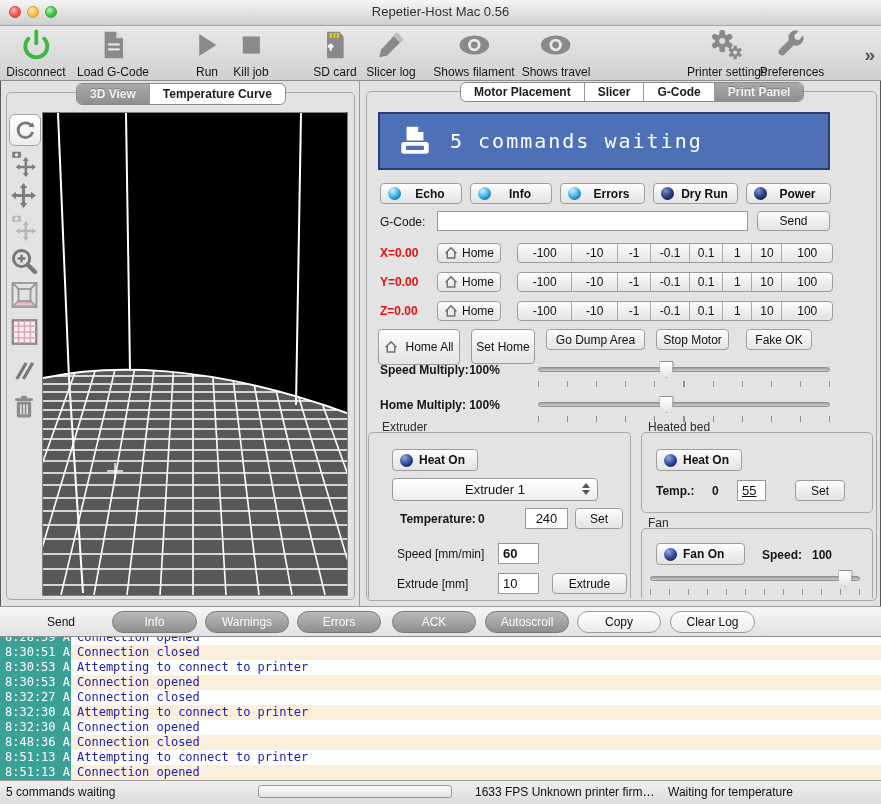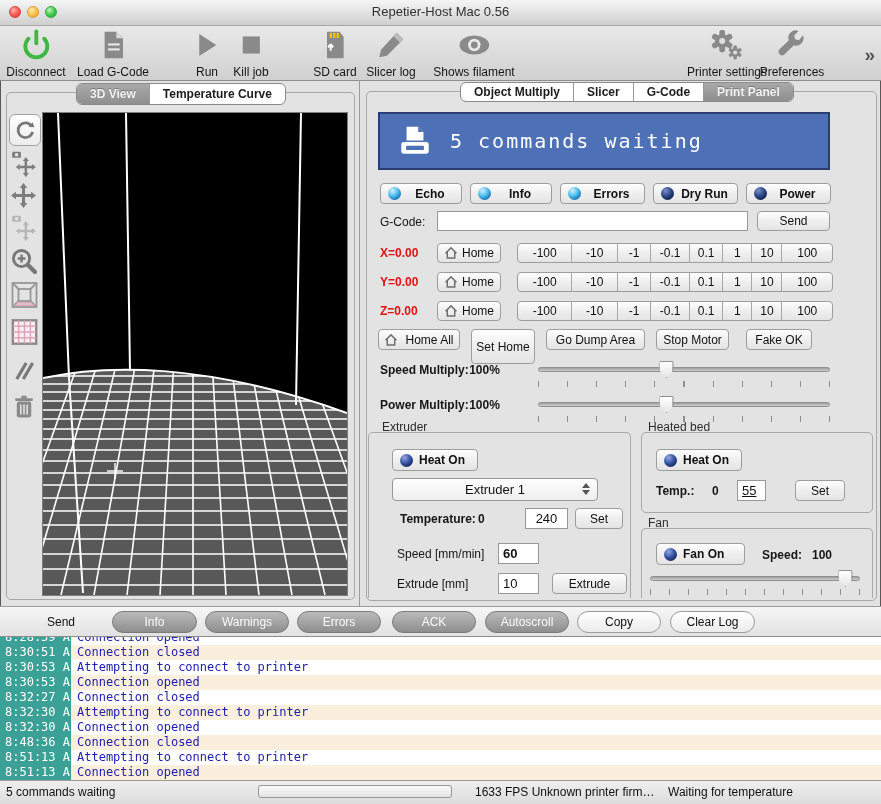--- a/index.html
+++ b/index.html
@@ -282,20 +282,25 @@
     <div class="titem" style="left:391px">
       <svg class="ticon" width="30" height="32" viewBox="0 0 18 18">
           <use href="#i-pencil"></use>
         </svg>
       <span class="tlabel">Slicer log</span></div>
     <div class="titem" style="left:474px">
       <svg class="ticon" width="32" height="32" viewBox="0 0 18 18">
           <use href="#i-eye"></use>
         </svg>
       <span class="tlabel">Shows filament</span></div>
+    <div class="titem" style="left:556px">
+      <svg class="ticon" width="32" height="32" viewBox="0 0 18 18">
+          <use href="#i-eye"></use>
+        </svg>
+      <span class="tlabel">Shows travel</span></div>
     <div class="titem" style="left:727px">
       <svg class="ticon" width="32" height="32" viewBox="0 0 18 18">
           <use href="#i-gears"></use>
         </svg>
       <span class="tlabel">Printer settings</span></div>
     <div class="titem" style="left:792px">
       <svg class="ticon" width="30" height="32" viewBox="0 0 18 18">
           <use href="#i-wrench"></use>
         </svg>
       <span class="tlabel">Preferences</span></div>
@@ -412,21 +417,21 @@
       <line x1="258" y1="0" x2="253" y2="292" stroke="#fff" stroke-width="2"></line>
       <g stroke="#fff" stroke-width="1.4">
         <line x1="64" y1="358" x2="80" y2="358"></line>
           <line x1="72" y1="350" x2="72" y2="366"></line>
       </g>
     </svg>
   </div>
 
   <div class="grp" style="left:366px;top:91px;width:509px;height:508px"></div>
   <div class="tabstrip" style="left:460px;top:82px;height:18px">
-    <div class="seg" style="line-height:18px">Object Multiply</div>
+    <div class="seg" style="line-height:18px">Motor Placement</div>
     <div class="seg" style="line-height:18px">Slicer</div>
     <div class="seg" style="line-height:18px">G-Code</div>
     <div class="seg sel" style="line-height:18px">Print Panel</div>
   </div>
 
   <div class="banner">
     <svg width="38" height="30" viewBox="0 0 36 28" style="margin-left:16px">
         <use href="#i-printer"></use>
       </svg>
     <span class="btext">5 commands waiting</span>
@@ -512,40 +517,40 @@
           <div class="jogbtn" style="flex: 33 0 0px;">-1</div>
           <div class="jogbtn" style="flex: 39 0 0px;">-0.1</div>
           <div class="jogbtn" style="flex: 33 0 0px;">0.1</div>
           <div class="jogbtn" style="flex: 29 0 0px;">1</div>
           <div class="jogbtn" style="flex: 30 0 0px;">10</div>
           <div class="jogbtn" style="flex: 51 0 0px;">100</div>
         </div>
       </div>
     </div>
 
-  <div class="btn" style="left:378px;top:329px;width:82px;height:21px;gap:7px">
+  <div class="btn" style="left:378px;top:329px;width:82px;height:36px;gap:7px">
     <svg width="14" height="14" viewBox="0 0 18 18">
         <use href="#i-home"></use>
       </svg>
     <span>Home All</span>
   </div>
   <div class="btn" style="left:471px;top:329px;width:64px;height:35px">Set Home</div>
   <div class="btn" style="left:546px;top:329px;width:99px;height:21px">Go Dump Area</div>
   <div class="btn" style="left:656px;top:329px;width:73px;height:21px">Stop Motor</div>
   <div class="btn" style="left:746px;top:329px;width:66px;height:21px">Fake OK</div>
 
   <div class="lblb" style="left:380px;top:363px">Speed Multiply:</div>
   <div class="lblb" style="left:462px;top:363px;width:45px;text-align:center">100%</div>
   <div class="slider" style="left:538px;top:361px;width:292px">
     <div class="groove"></div>
     <div class="thumb" style="left:44%"></div>
   </div>
   <div class="ticks" style="left:538px;top:381px;width:292px;background:repeating-linear-gradient(90deg,#8f8f8f 0 1px,transparent 1px 29.1px)"></div>
 
-  <div class="lblb" style="left:380px;top:398px">Power Multiply:</div>
+  <div class="lblb" style="left:380px;top:398px">Home Multiply:</div>
   <div class="lblb" style="left:462px;top:398px;width:45px;text-align:center">100%</div>
   <div class="slider" style="left:538px;top:396px;width:292px">
     <div class="groove"></div>
     <div class="thumb" style="left:44%"></div>
   </div>
   <div class="ticks" style="left:538px;top:416px;width:292px;background:repeating-linear-gradient(90deg,#8f8f8f 0 1px,transparent 1px 29.1px)"></div>
 
   <div class="grptitle" style="left:382px;top:420px">Extruder</div>
   <div class="grp" style="left:368px;top:432px;width:261px;height:165px;border-radius:5px 5px 0 0;border-bottom:none"></div>
   <div class="btn" style="left:392px;top:449px;width:86px;height:22px;justify-content:flex-start;padding-left:7px">

